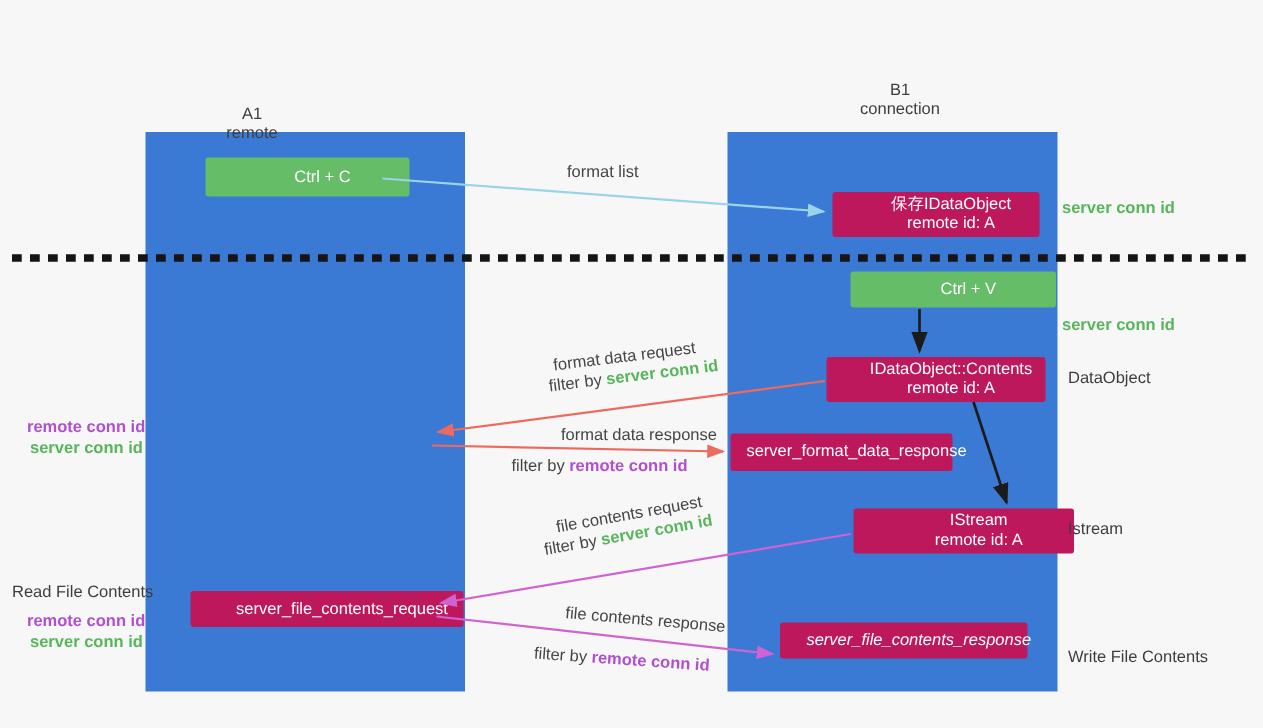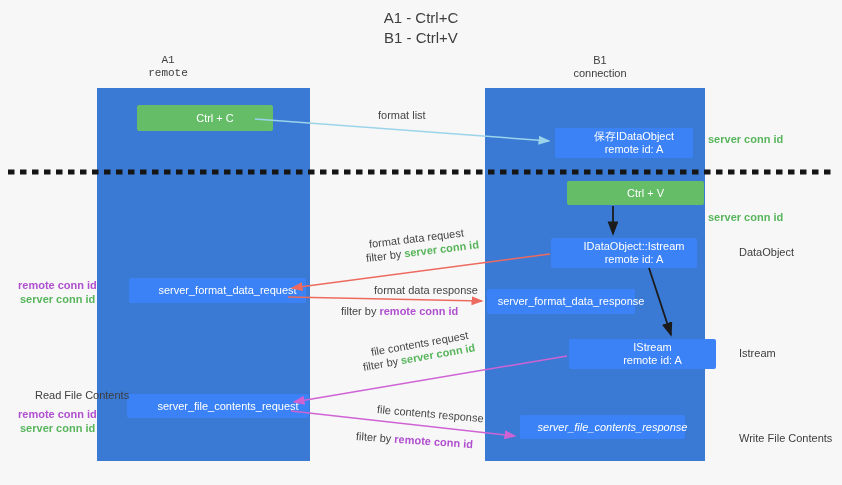--- a/index.html
+++ b/index.html
@@ -4,40 +4,36 @@
 <style>
   html,body{margin:0;padding:0;}
   body{background:#f7f7f7;font-family:"Liberation Sans","DejaVu Sans",sans-serif;}
   #canvas{position:relative;width:842px;height:485px;background:#f7f7f7;overflow:hidden;}
   .lane{position:absolute;background:#3b7ad4;z-index:1;}
   .lane-header{position:absolute;z-index:2;text-align:center;font-size:11px;line-height:13px;color:#3d3d3d;}
   .title{position:absolute;left:0;top:8px;width:842px;text-align:center;font-size:15px;line-height:20px;color:#3d3d3d;z-index:2;}
   .box{position:absolute;z-index:2;display:flex;flex-direction:column;align-items:center;justify-content:center;
        color:#ffffff;font-size:11px;line-height:13px;text-align:center;border-radius:2px;white-space:nowrap;padding-left:20px;}
   .green-box{background:#65bd68;}
-  .orange-box{background:#3b82f6;}
+  .orange-box{background:#be185d;}
   svg.overlay{position:absolute;left:0;top:0;z-index:3;pointer-events:none;}
   .albl{position:absolute;font-size:11px;color:#454545;white-space:nowrap;z-index:4;transform-origin:left center;}
   .side{position:absolute;font-size:11px;font-weight:bold;white-space:nowrap;z-index:4;}
-  .sideplain{position:absolute;font-size:11px;font-weight:normal;color:#3d3d3d;white-space:nowrap;z-index:4;margin-left:27px;}
+  .sideplain{position:absolute;font-size:11px;font-weight:normal;color:#3d3d3d;white-space:nowrap;z-index:4;}
   .green-t{color:#58b55c;font-weight:bold;}
   .purple-t{color:#b050cf;font-weight:bold;}
   .fb{margin-right:3px;}
 </style>
 </head>
 <body>
 
 <div id="canvas">
 
-  <div class="title">
-    <div>A1 - Ctrl+C</div>
-    <div>B1 - Ctrl+V</div>
-  </div>
 
-  <div class="lane-header" style="left:128px;top:54px;width:80px;font-family:Liberation Mono, monospace;">
+  <div class="lane-header" style="left:128px;top:70px;width:80px;">
     <div>A1</div>
     <div>remote</div>
   </div>
   <div class="lane-header" style="left:560px;top:54px;width:80px;">
     <div>B1</div>
     <div>connection</div>
   </div>
 
   <div class="lane" style="left:97px;top:88px;width:213px;height:373px;"></div>
   <div class="lane" style="left:485px;top:88px;width:220px;height:373px;"></div>
@@ -49,27 +45,24 @@
   <div class="box orange-box" style="left:555px;top:128px;width:118px;height:30px;">
     <span>保存IDataObject</span>
     <span>remote id: A</span>
   </div>
 
   <div class="box green-box" style="left:567px;top:181px;width:117px;height:24px;">
     <span>Ctrl + V</span>
   </div>
 
   <div class="box orange-box" style="left:551px;top:238px;width:126px;height:30px;">
-    <span>IDataObject::Istream</span>
+    <span>IDataObject::Contents</span>
     <span>remote id: A</span>
   </div>
 
-  <div class="box orange-box" style="left:129px;top:278px;width:157px;height:25px;">
-    <span>server_format_data_request</span>
-  </div>
 
   <div class="box orange-box" style="left:487px;top:289px;width:128px;height:25px;">
     <span>server_format_data_response</span>
   </div>
 
   <div class="box orange-box" style="left:569px;top:339px;width:127px;height:30px;">
     <span>IStream</span>
     <span>remote id: A</span>
   </div>
 

